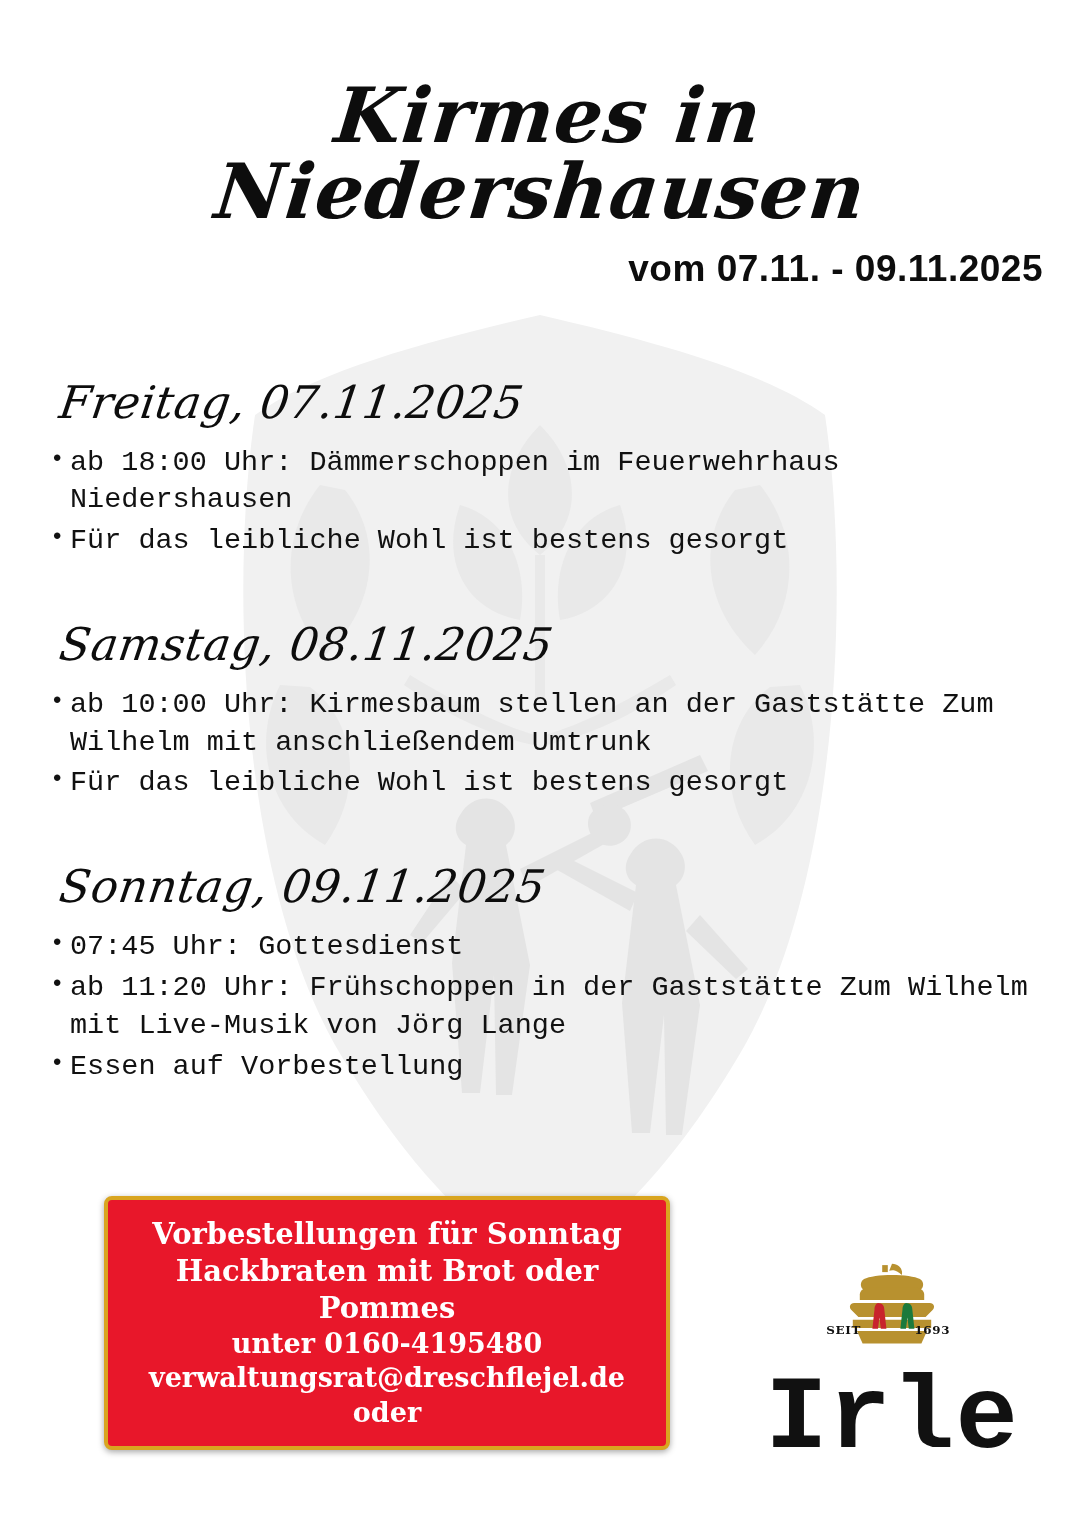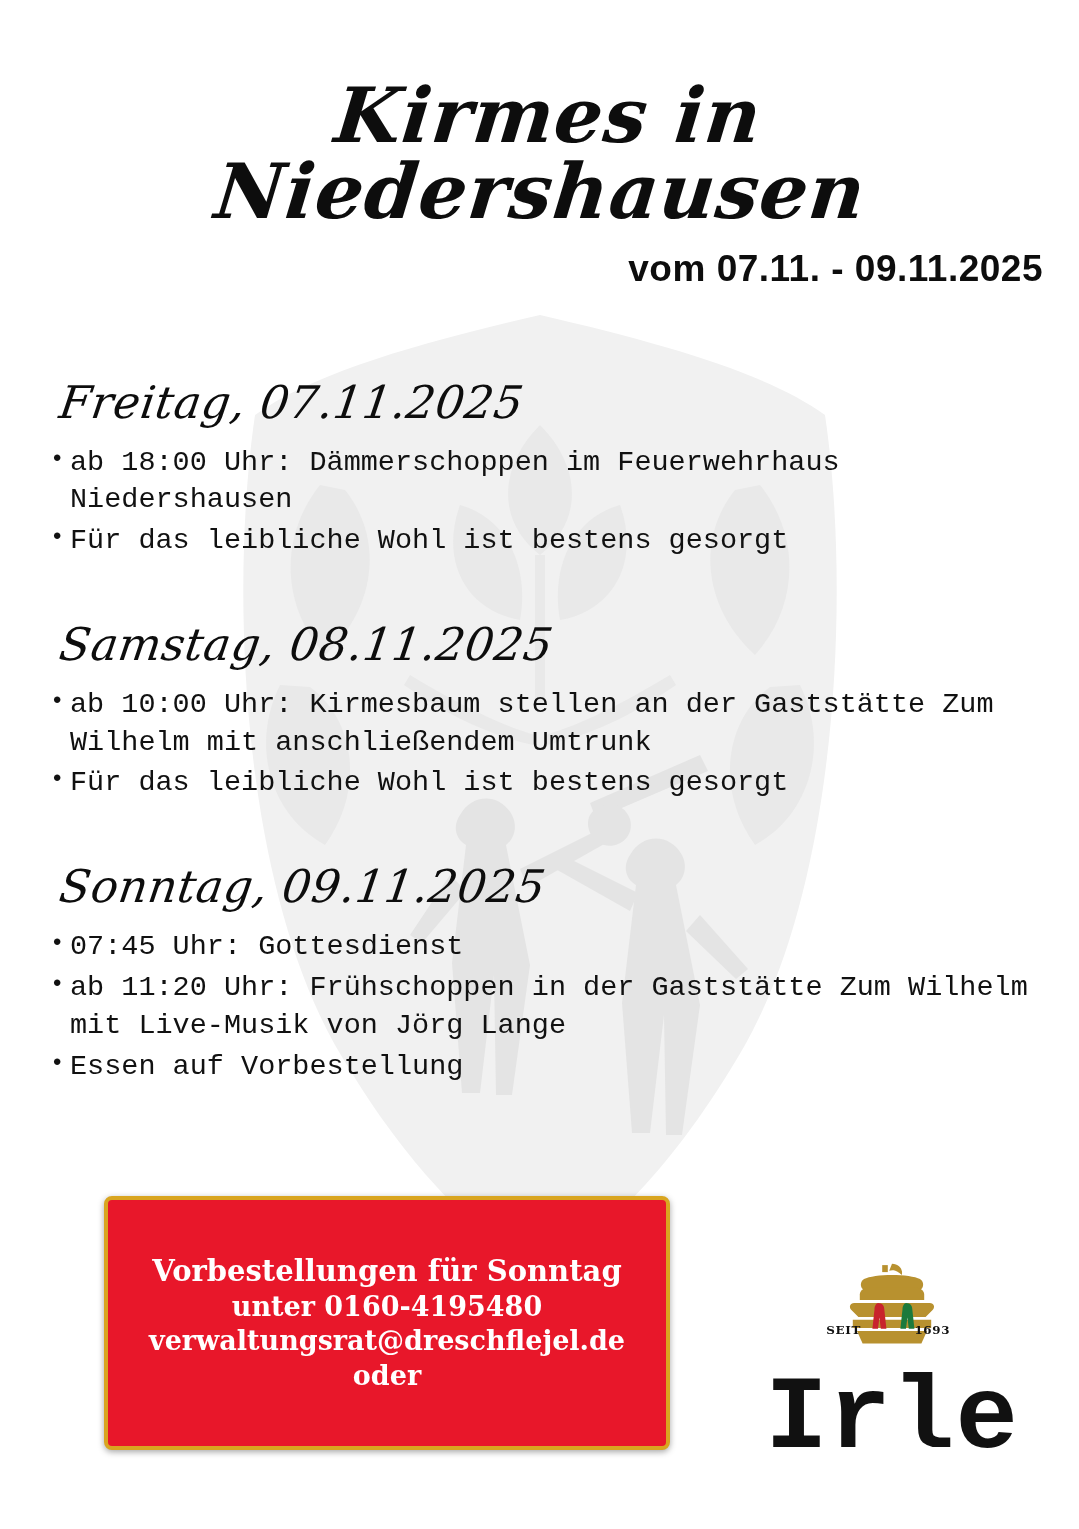--- a/index.html
+++ b/index.html
@@ -243,20 +243,21 @@
         <li>07:45 Uhr: Gottesdienst</li>
         <li>ab 11:20 Uhr: Frühschoppen in der Gaststätte Zum Wilhelm mit Live-Musik von Jörg Lange</li>
         <li>Essen auf Vorbestellung</li>
       </ul>
     </div>
 
   </div>
 
   <div class="order-box">
     <div class="order-line">Vorbestellungen für Sonntag</div>
+    <div class="order-line">Hackbraten mit Brot oder Pommes</div>
     <div class="order-line small">unter 0160-4195480</div>
     <div class="order-line small">verwaltungsrat@dreschflejel.de</div>
     <div class="order-line small">oder</div>
   </div>
 
   <div class="sponsor">
     <svg class="sponsor-crest" viewBox="0 0 200 150" aria-hidden="true">
       <g fill="#b8912f">
         <path d="M86 8 h8 v10 h-8 Z"></path>
         <path d="M100 6 c10 0 16 8 14 16 c-6 -6 -12 -8 -18 -6 Z"></path>

